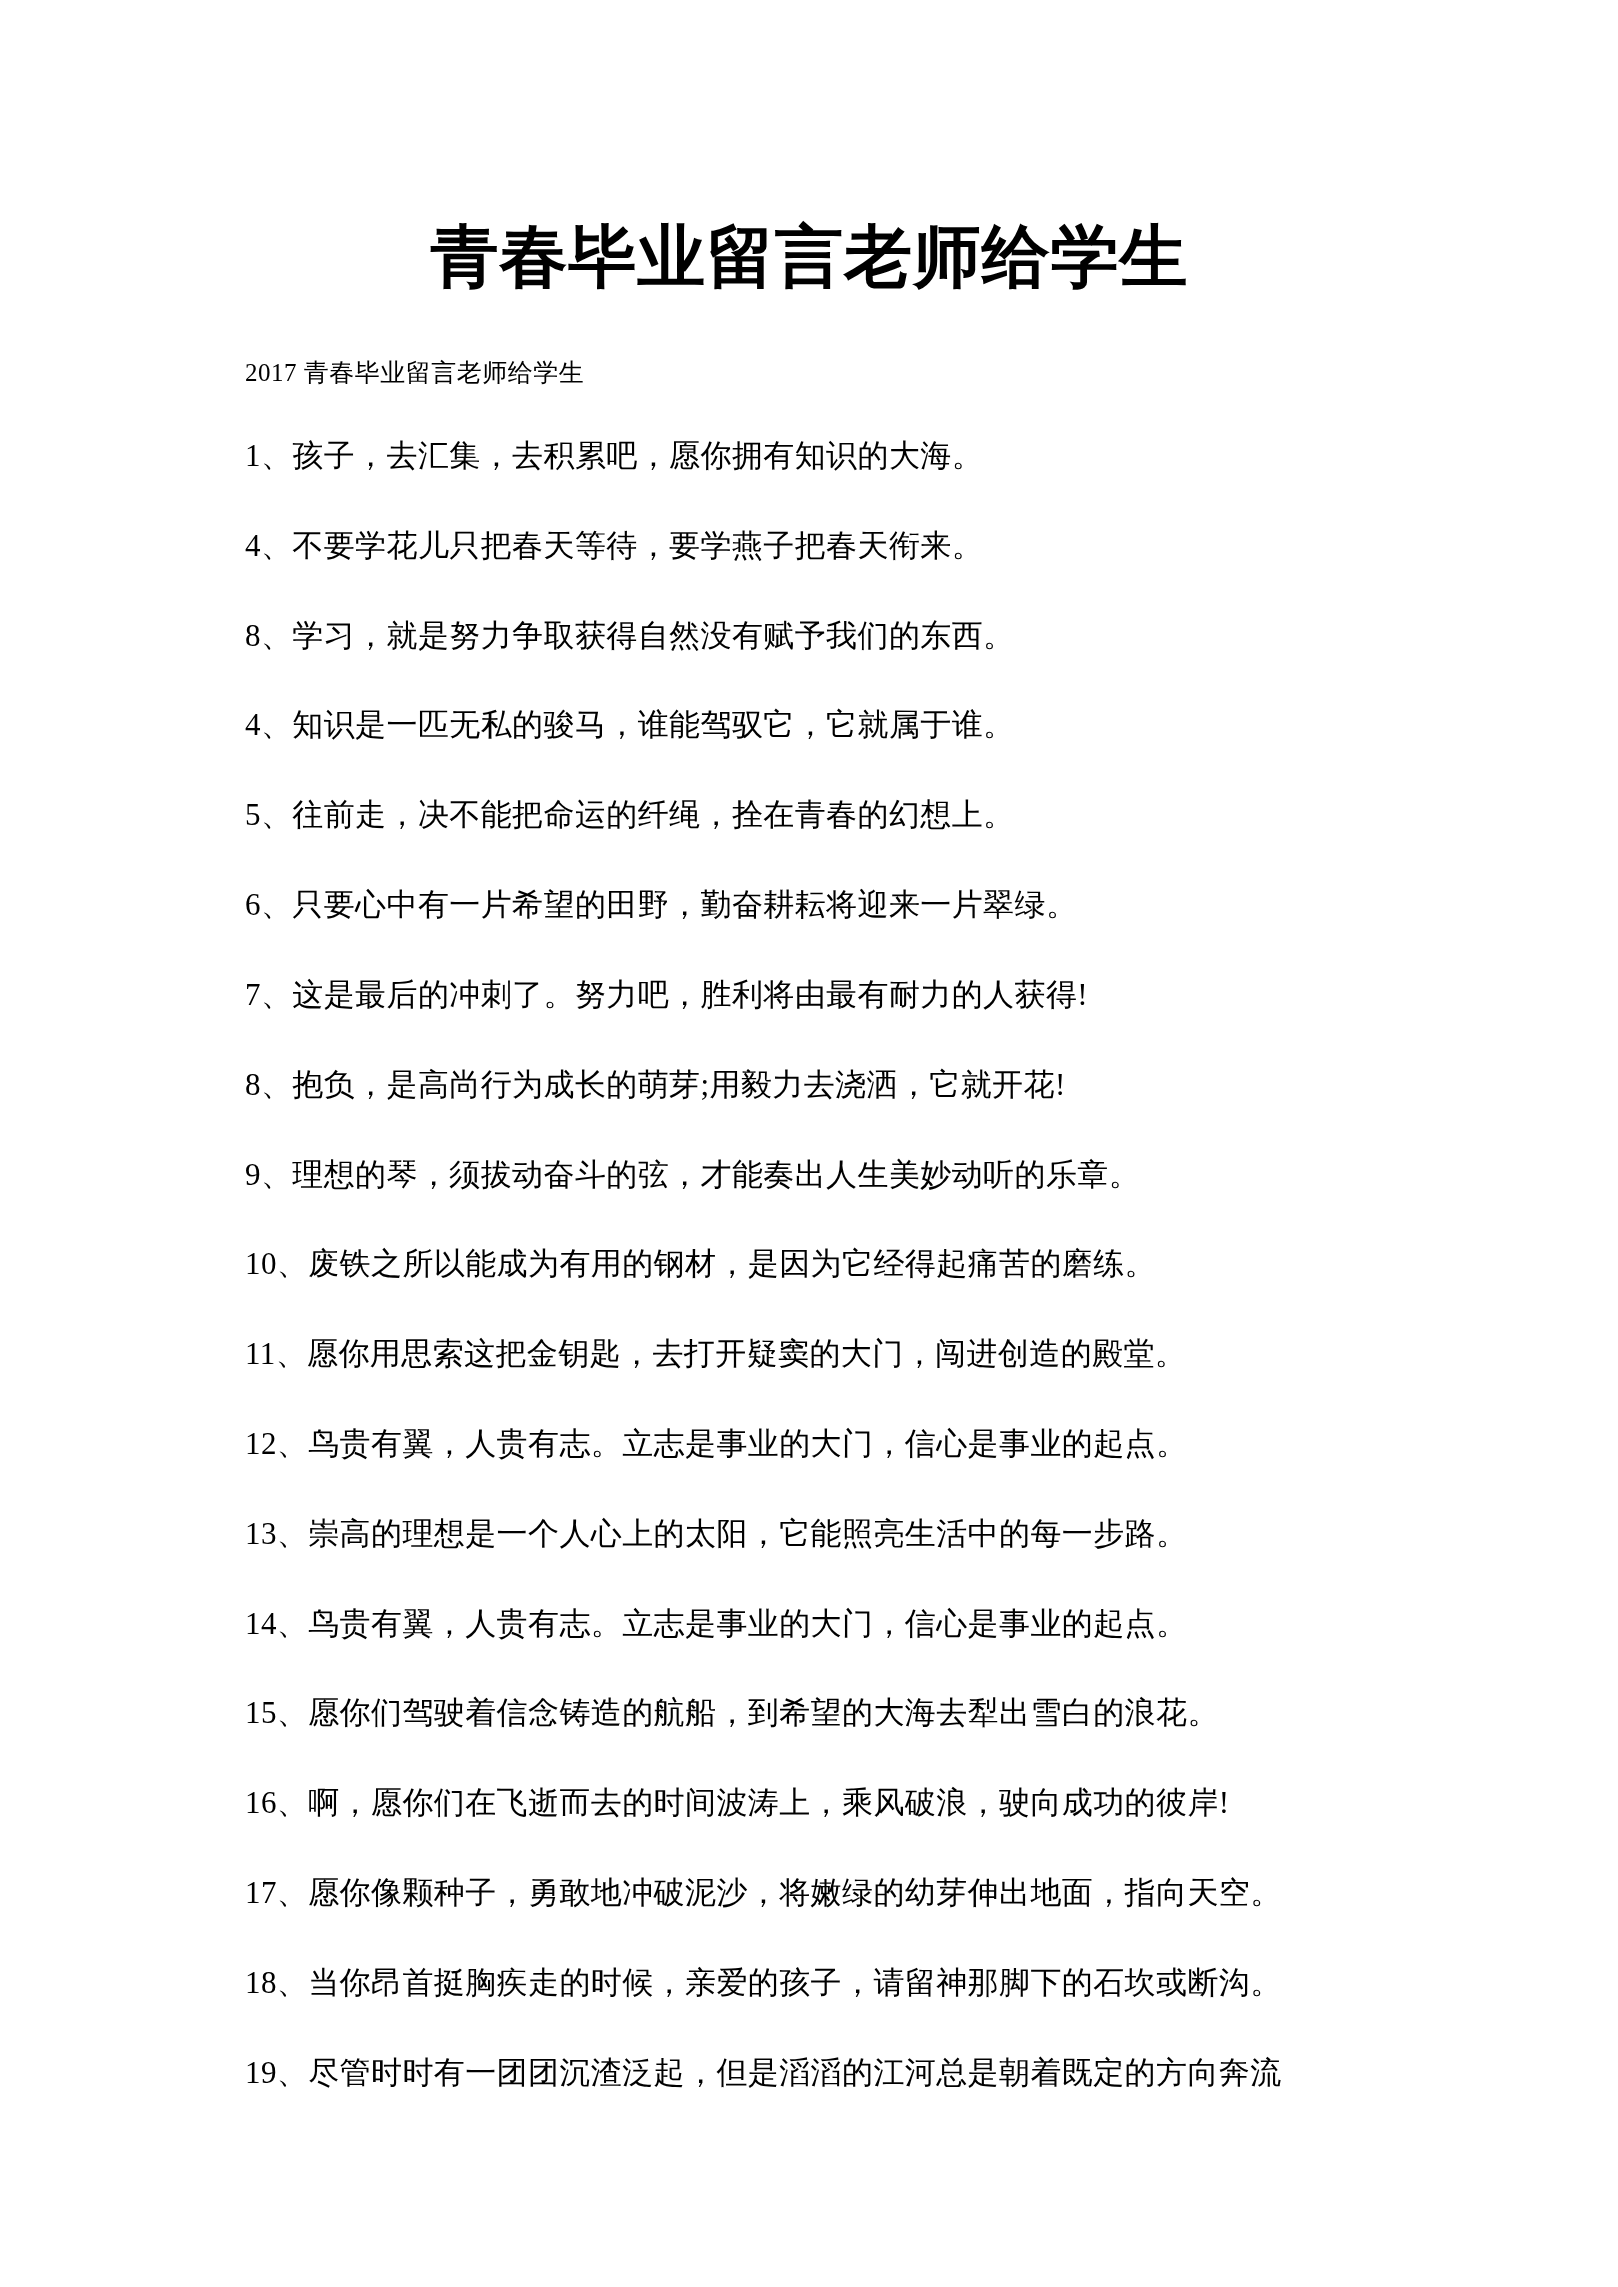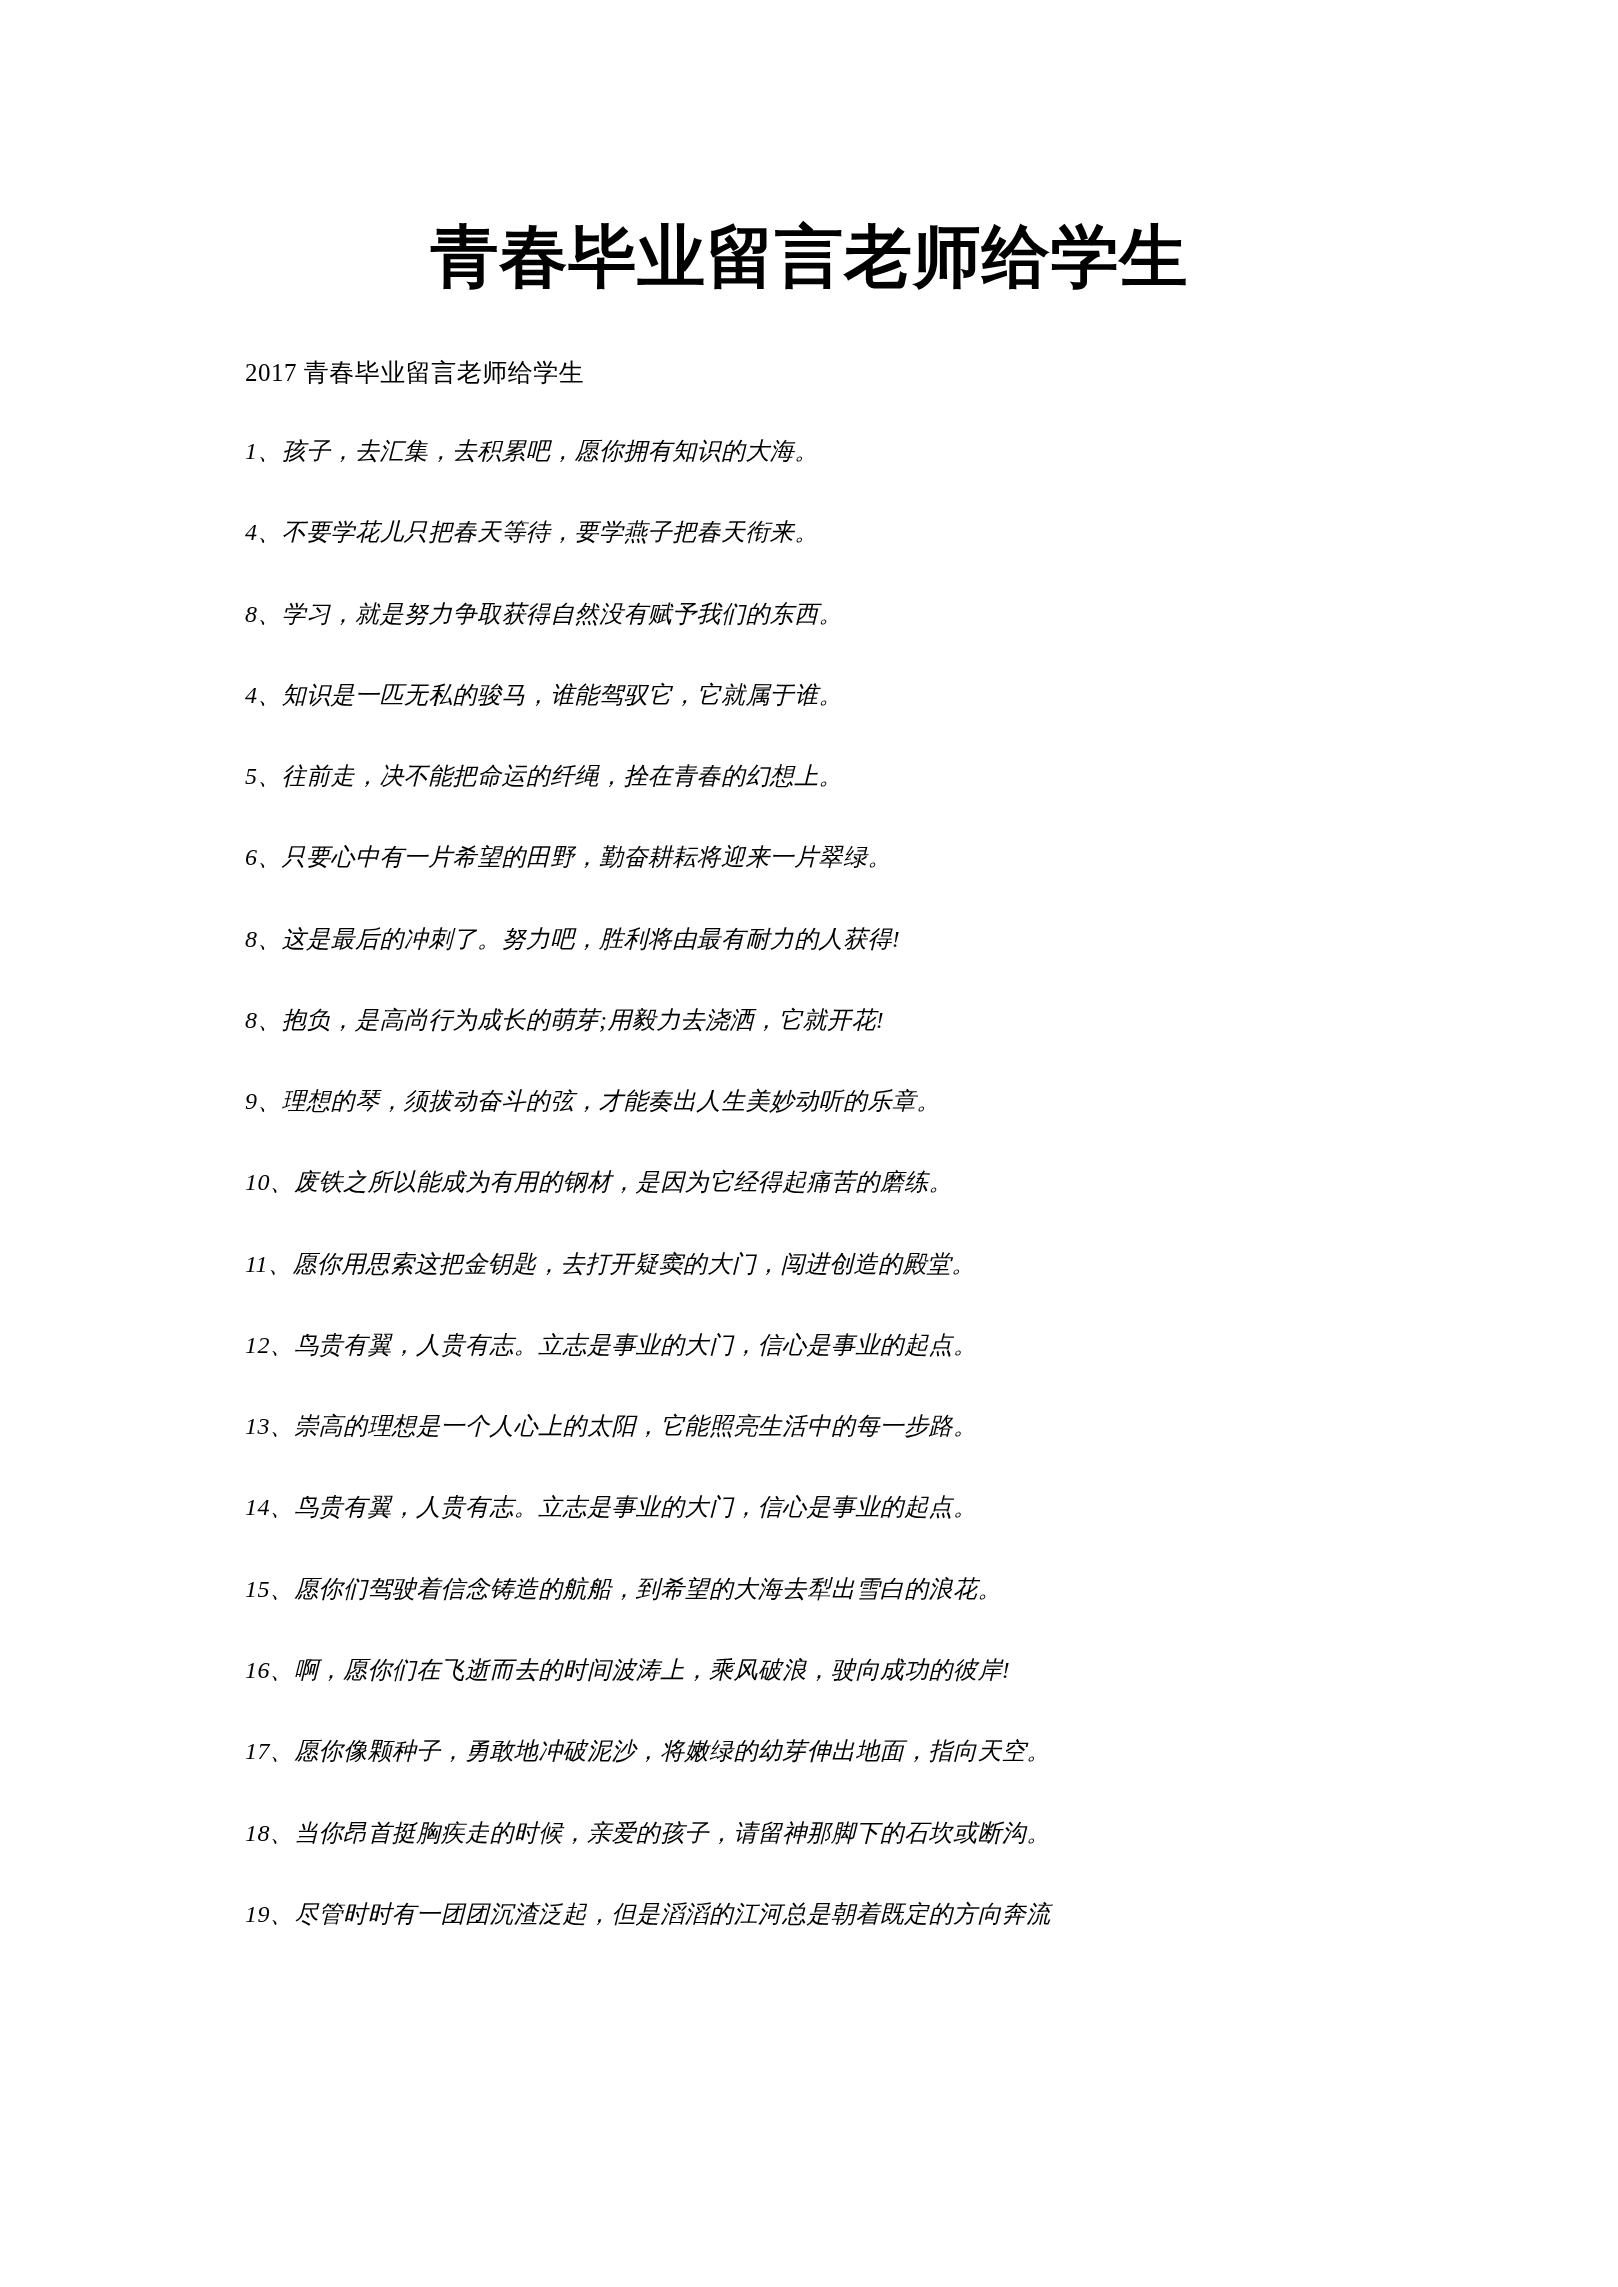--- a/index.html
+++ b/index.html
@@ -36,26 +36,25 @@
     top: 360px;
     width: 1135px;
   }
   .intro-line {
     font-size: 25px;
     line-height: 1.0;
     margin: 0 0 52px 0;
     letter-spacing: 0.5px;
   }
   .list-item {
-    font-size: 24px;
+    font-size: 31px;
     line-height: 1.22;
     margin: 0 0 52px 0;
     letter-spacing: 0.4px;
     white-space: nowrap;
-    font-style: italic;
   }
   .list-item:last-child {
     margin-bottom: 0;
   }
 </style>
 </head>
 <body>
 
 <div class="page">
 
@@ -64,21 +63,21 @@
   <div class="body-block">
 
     <p class="intro-line">2017 青春毕业留言老师给学生</p>
 
     <p class="list-item">1、孩子，去汇集，去积累吧，愿你拥有知识的大海。</p>
     <p class="list-item">4、不要学花儿只把春天等待，要学燕子把春天衔来。</p>
     <p class="list-item">8、学习，就是努力争取获得自然没有赋予我们的东西。</p>
     <p class="list-item">4、知识是一匹无私的骏马，谁能驾驭它，它就属于谁。</p>
     <p class="list-item">5、往前走，决不能把命运的纤绳，拴在青春的幻想上。</p>
     <p class="list-item">6、只要心中有一片希望的田野，勤奋耕耘将迎来一片翠绿。</p>
-    <p class="list-item">8、这是最后的冲刺了。努力吧，胜利将由最有耐力的人获得!</p>
+    <p class="list-item">7、这是最后的冲刺了。努力吧，胜利将由最有耐力的人获得!</p>
     <p class="list-item">8、抱负，是高尚行为成长的萌芽;用毅力去浇洒，它就开花!</p>
     <p class="list-item">9、理想的琴，须拔动奋斗的弦，才能奏出人生美妙动听的乐章。</p>
     <p class="list-item">10、废铁之所以能成为有用的钢材，是因为它经得起痛苦的磨练。</p>
     <p class="list-item">11、愿你用思索这把金钥匙，去打开疑窦的大门，闯进创造的殿堂。</p>
     <p class="list-item">12、鸟贵有翼，人贵有志。立志是事业的大门，信心是事业的起点。</p>
     <p class="list-item">13、崇高的理想是一个人心上的太阳，它能照亮生活中的每一步路。</p>
     <p class="list-item">14、鸟贵有翼，人贵有志。立志是事业的大门，信心是事业的起点。</p>
     <p class="list-item">15、愿你们驾驶着信念铸造的航船，到希望的大海去犁出雪白的浪花。</p>
     <p class="list-item">16、啊，愿你们在飞逝而去的时间波涛上，乘风破浪，驶向成功的彼岸!</p>
     <p class="list-item">17、愿你像颗种子，勇敢地冲破泥沙，将嫩绿的幼芽伸出地面，指向天空。</p>

